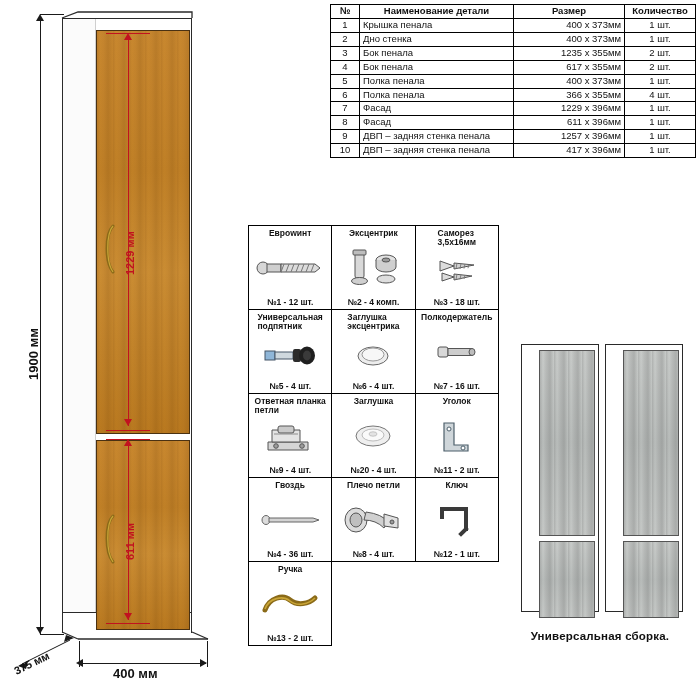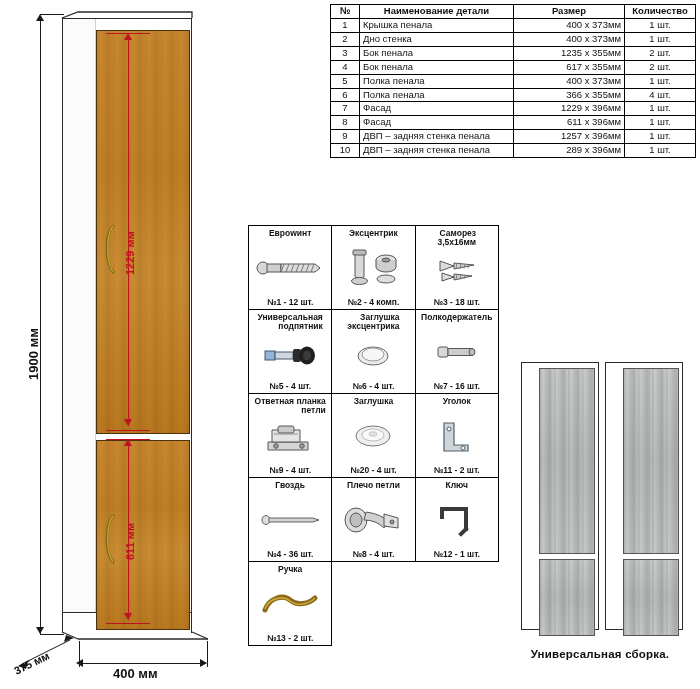--- a/index.html
+++ b/index.html
@@ -46,27 +46,27 @@
   #parts-table td.nm{text-align:left;}
   #parts-table td.sz{text-align:right;width:104px;}
   #parts-table td.qt{text-align:center;width:64px;}
 
   
   #hardware-grid{position:absolute;left:249px;top:226px;width:253px;}
   .hw-row{display:flex;}
   .hw-cell{width:84.3px;border:1px solid #000;margin-left:-1px;margin-top:-1px;box-sizing:border-box;
            display:flex;flex-direction:column;align-items:center;justify-content:space-between;
            padding:3px 1px 2px 1px;height:85px;}
-  .hw-title{font-size:8.5px;font-weight:bold;text-align:right;line-height:1.1;}
+  .hw-title{font-size:8.5px;font-weight:bold;text-align:left;line-height:1.1;}
   .hw-art{flex:1;display:flex;align-items:center;justify-content:center;width:100%;}
   .hw-code{font-size:8.5px;font-weight:bold;text-align:center;}
   .hw-empty{border:none;}
 
   
-  #universal-assembly{position:absolute;left:505px;top:356px;width:190px;height:320px;}
+  #universal-assembly{position:absolute;left:505px;top:338px;width:190px;height:320px;}
   .cab2{position:absolute;top:6px;width:78px;height:268px;border:1.4px solid #2a2a2a;background:#fff;box-sizing:border-box;}
   .cab2 .grain{position:absolute;left:17px;top:5px;right:3px;bottom:26px;background:
       repeating-linear-gradient(90deg, rgba(90,90,90,0.22) 0px, rgba(255,255,255,0) 3px, rgba(120,120,120,0.18) 6px, rgba(70,70,70,0.22) 10px, rgba(255,255,255,0) 14px),
       linear-gradient(180deg,#c9ccca 0%,#b9bdbb 50%,#c6c9c7 100%);border:1px solid #555;box-sizing:border-box;}
   .cab2 .grain.split{bottom:auto;height:186px;}
   .cab2 .grain2{position:absolute;left:17px;right:3px;top:196px;height:77px;background:
       repeating-linear-gradient(90deg, rgba(90,90,90,0.22) 0px, rgba(255,255,255,0) 3px, rgba(120,120,120,0.18) 6px, rgba(70,70,70,0.22) 10px, rgba(255,255,255,0) 14px),
       linear-gradient(180deg,#c9ccca 0%,#b9bdbb 50%,#c6c9c7 100%);border:1px solid #555;box-sizing:border-box;}
   #cab-left-2{left:16px;}
   #cab-right-2{left:100px;}
@@ -196,21 +196,21 @@
       </tr>
     <tr>
         <td class="num">9</td>
         <td class="nm">ДВП – задняя стенка пенала</td>
         <td class="sz">1257 x 396мм</td>
         <td class="qt">1 шт.</td>
       </tr>
     <tr>
         <td class="num">10</td>
         <td class="nm">ДВП – задняя стенка пенала</td>
-        <td class="sz">289 x 396мм</td>
+        <td class="sz">417 x 396мм</td>
         <td class="qt">1 шт.</td>
       </tr>
   </tbody>
 </table>
 
 <div id="hardware-grid">
 
   <div class="hw-row">
     <div class="hw-cell">
       <div class="hw-title">Еврowинт</div>

